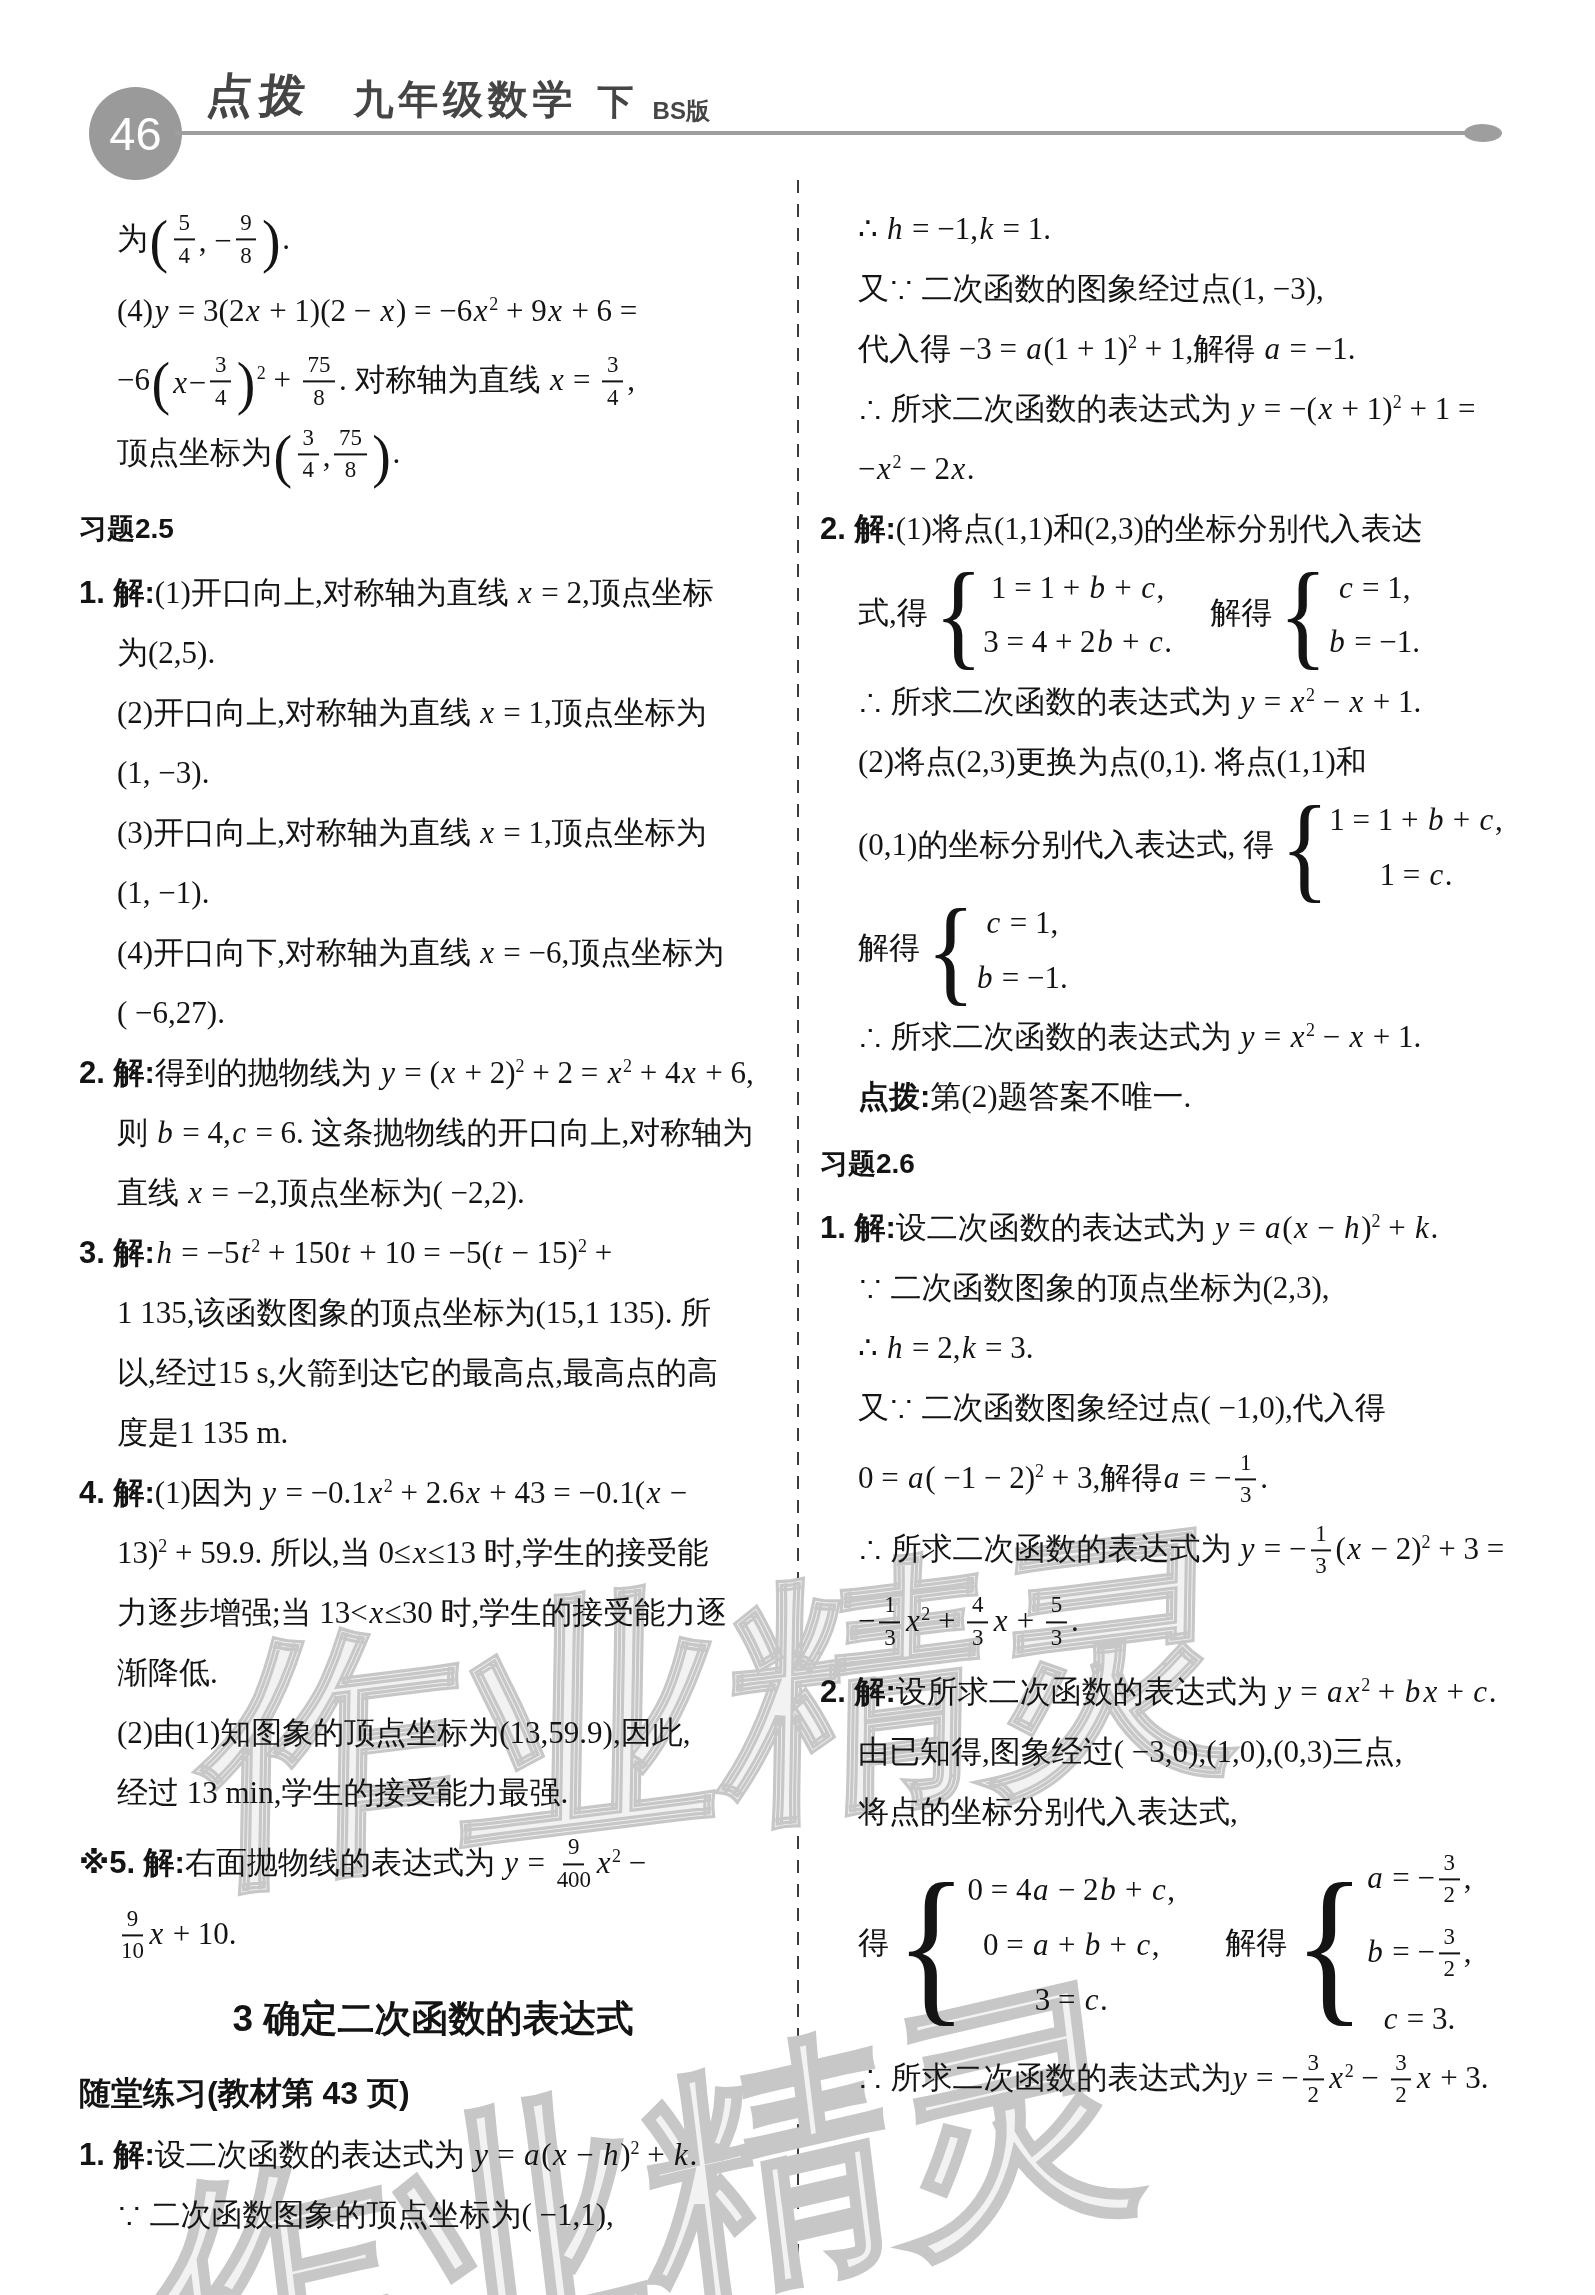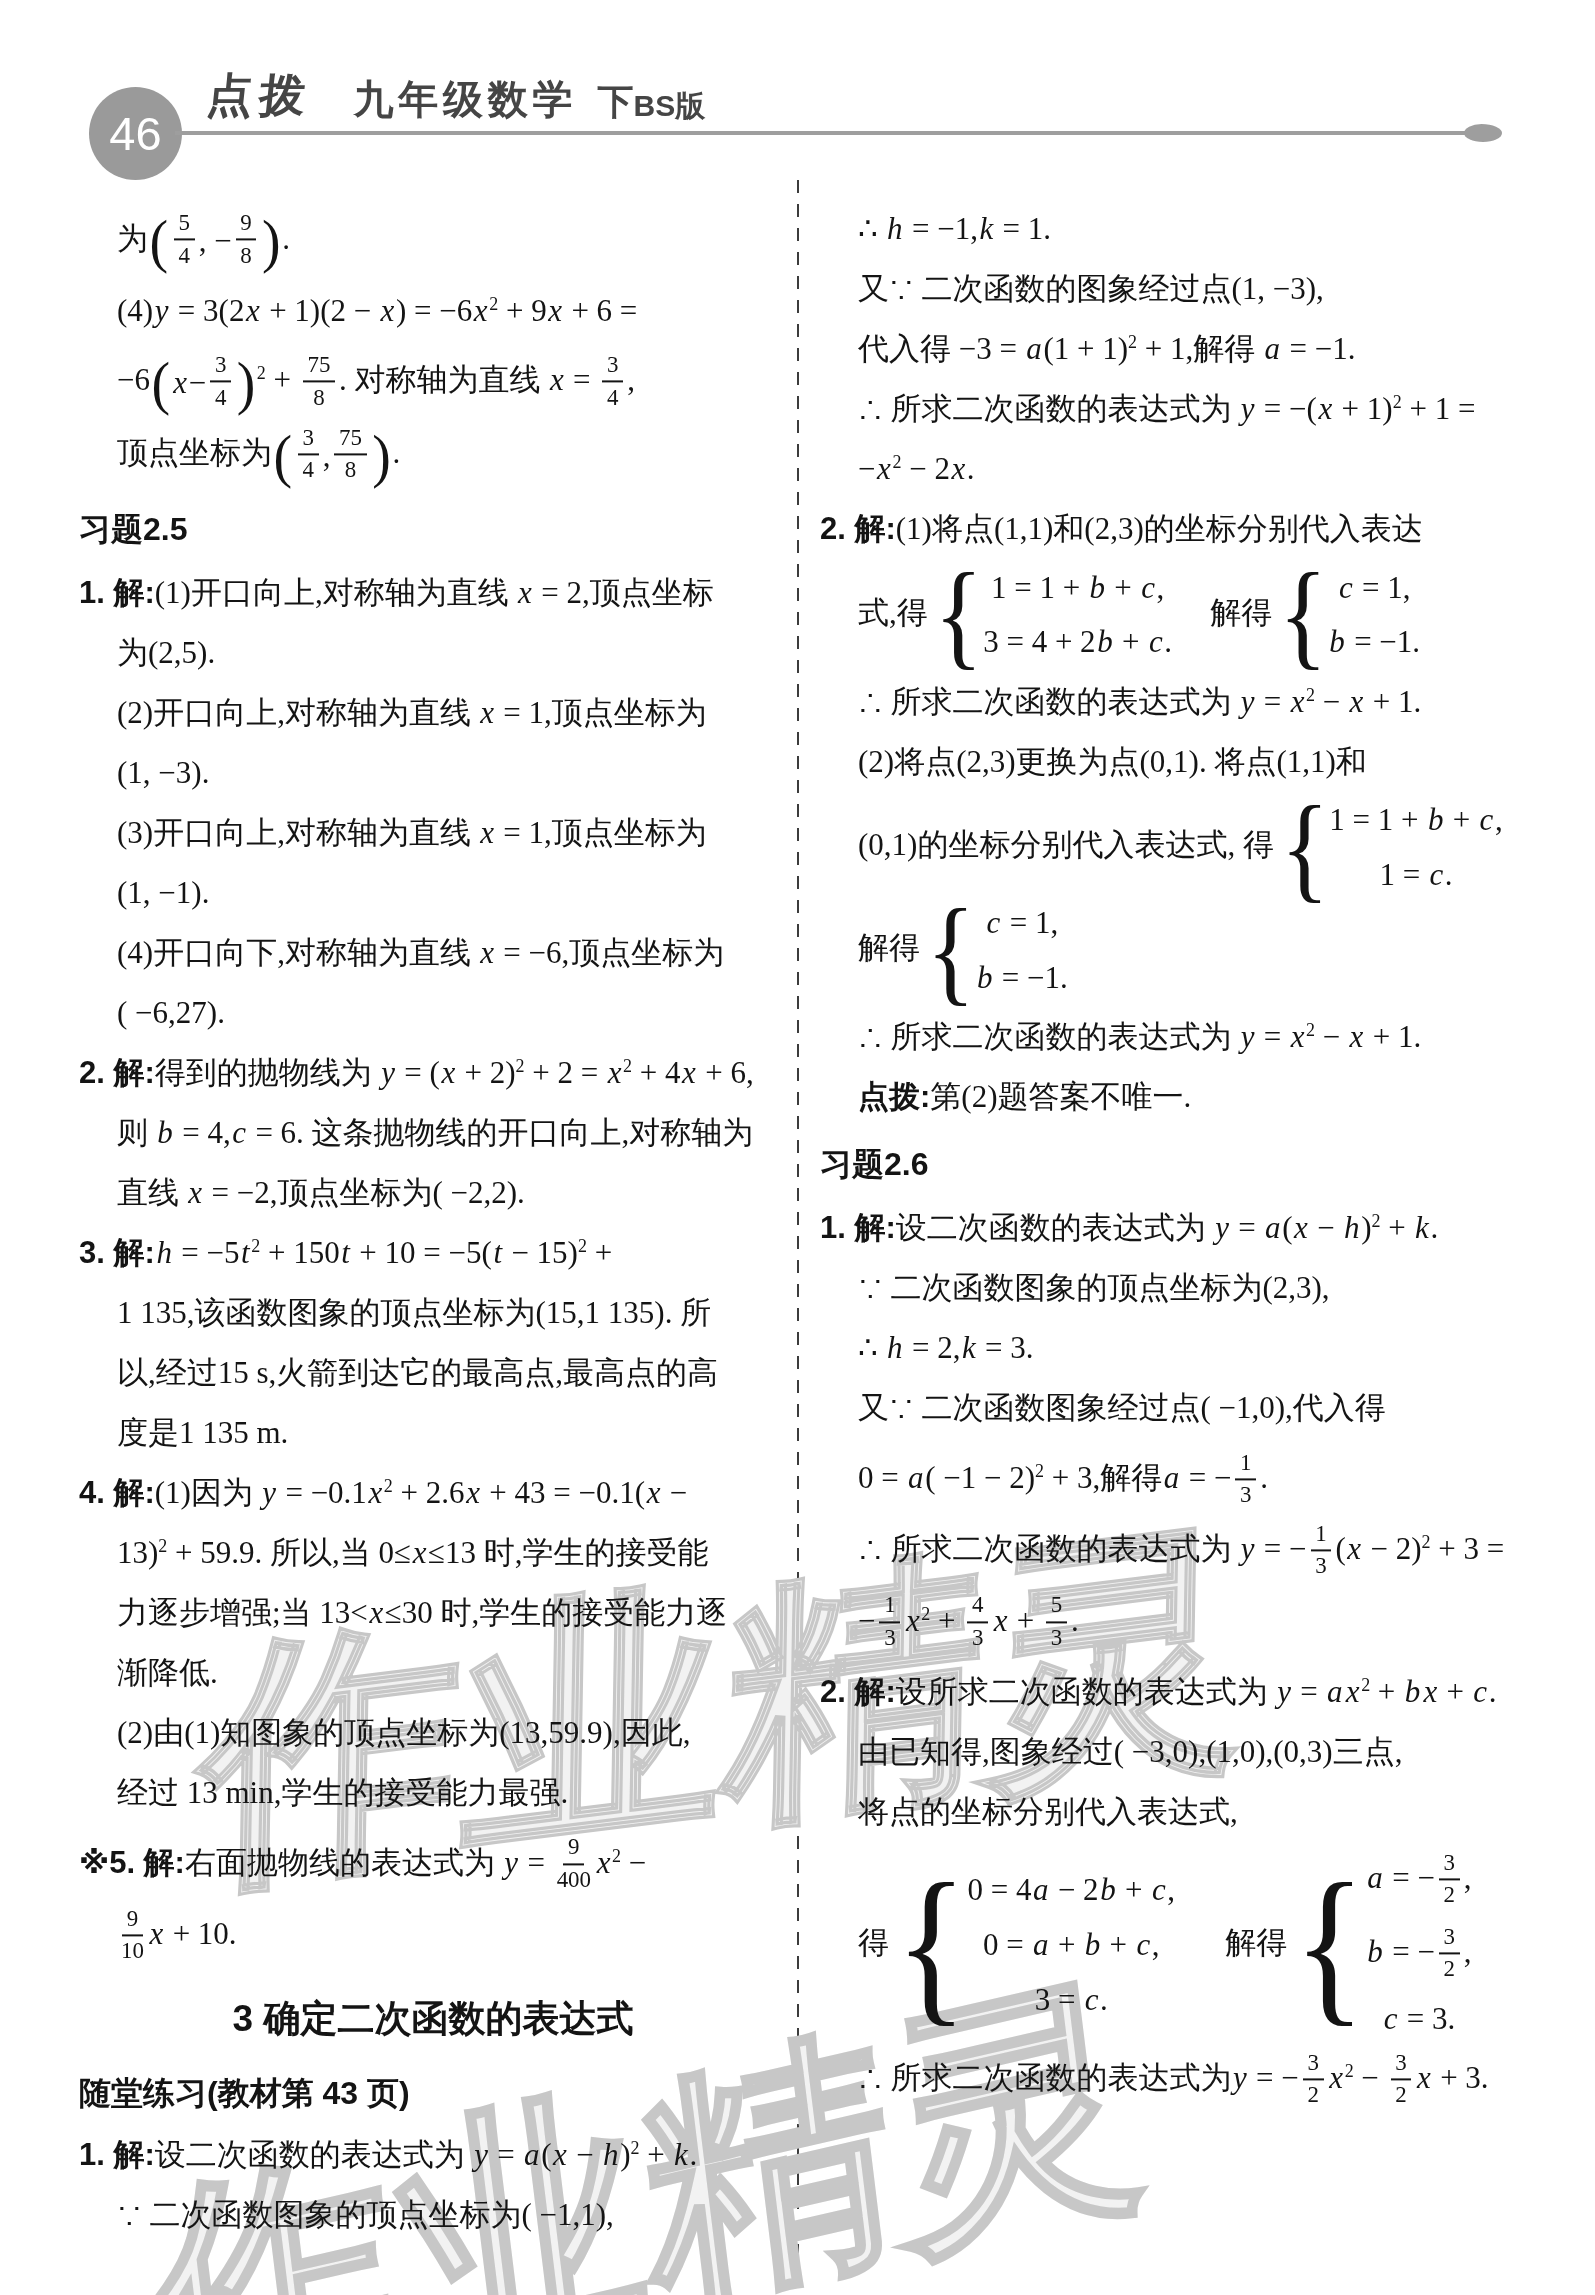--- a/index.html
+++ b/index.html
@@ -19,21 +19,21 @@
   .header-line{position:absolute;left:175px;top:131px;width:1305px;height:4px;background:#9e9e9e;}
   .header-line::after{
     content:"";position:absolute;right:-22px;top:-7.1px;width:38px;height:18px;background:#9e9e9e;
     border-radius:46% 54% 50% 50% / 50% 50% 50% 50%;
   }
   .brand-row{position:absolute;left:207px;top:76px;height:51px;display:flex;align-items:flex-end;
     font-family:"Liberation Sans","DejaVu Sans",sans-serif;color:#454545;white-space:nowrap;}
   .brand{font-size:46px;font-weight:700;transform:skewX(-6deg);letter-spacing:6.3px;}
   .subject{font-size:40px;font-weight:700;margin-left:42px;letter-spacing:4.7px;}
   .volume{font-size:36px;font-weight:700;margin-left:20.5px;}
-  .edition{font-size:30px;font-weight:700;}
+  .edition{font-size:24px;font-weight:700;margin-left:19px;}
 
   
   .divider{
     position:absolute;left:797px;top:180px;width:2.4px;height:2103px;
     background-image:repeating-linear-gradient(to bottom,#3c3c3c 0 12.6px,transparent 12.6px 24px);
   }
 
   
   .watermark{
     position:absolute;font-family:"Liberation Sans","DejaVu Sans",sans-serif;font-weight:700;
@@ -44,21 +44,21 @@
   .w2{left:134px;top:2031px;font-size:253px;transform:rotate(-13deg) skewX(-6deg);}
 
   
   .col{position:absolute;top:199px;font-size:31px;line-height:60px;z-index:1;}
   #col-left{left:79px;width:708px;}
   #col-right{left:820px;width:738px;}
 
   .para{margin:0;white-space:nowrap;}
   .para.i1{padding-left:38px;}
   .para.tall{margin:9.5px 0;}
-  .para.h2{font-family:"Liberation Sans","DejaVu Sans",sans-serif;font-weight:700;font-size:32px;line-height:68px;margin-top:3.2px;}
+  .para.h2{font-family:"Liberation Sans","DejaVu Sans",sans-serif;font-weight:700;font-size:28px;line-height:68px;margin-top:3.2px;}
   .para.sub{font-family:"Liberation Sans","DejaVu Sans",sans-serif;font-weight:700;font-size:32px;line-height:63px;}
   .para.section{font-family:"Liberation Sans","DejaVu Sans",sans-serif;font-weight:700;font-size:37px;
     text-align:center;line-height:79px;margin:12.6px 0 4.7px;white-space:normal;}
 
   .t{}
   .v{font-style:italic;font-family:"Liberation Serif","DejaVu Serif",serif;padding:0 1.6px;}
   .bseg{font-family:"Liberation Sans","DejaVu Sans",sans-serif;font-weight:700;}
   .sup{font-size:0.58em;line-height:0;vertical-align:super;}
 
   .frac{display:inline-flex;flex-direction:column;align-items:center;vertical-align:middle;

